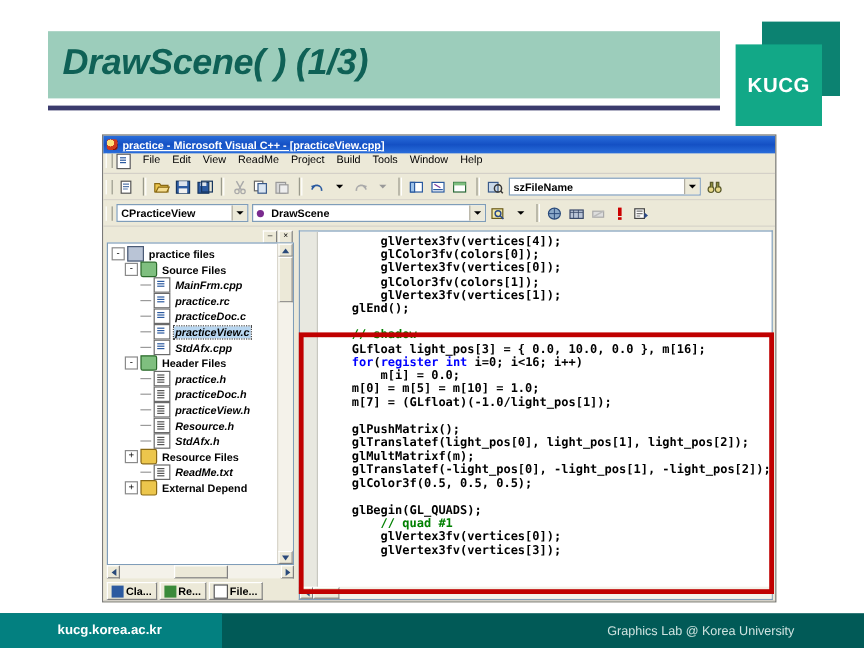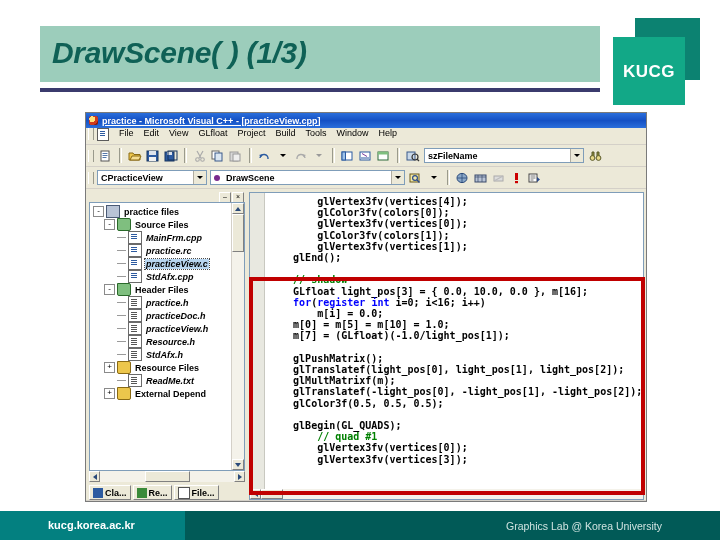--- a/index.html
+++ b/index.html
@@ -536,21 +536,21 @@
       <span class="vc-appicon"></span>
       <span>practice - Microsoft Visual C++ - [practiceView.cpp]</span>
     </div>
 
     <div class="vc-menubar">
       <span class="menu-grip"></span>
       <span class="menu-docicon"></span>
       <span class="menu-item">File</span>
       <span class="menu-item">Edit</span>
       <span class="menu-item">View</span>
-      <span class="menu-item">GLfloat</span>
+      <span class="menu-item">ReadMe</span>
       <span class="menu-item">Project</span>
       <span class="menu-item">Build</span>
       <span class="menu-item">Tools</span>
       <span class="menu-item">Window</span>
       <span class="menu-item">Help</span>
     </div>
 
     <div class="vc-toolbar">
       <span class="menu-grip"></span>
 
@@ -744,20 +744,25 @@
               </div>
               <div class="tnode lvl3">
                 <span class="dash"></span>
                 <span class="ic ic-cpp"></span>
                 <span class="tlabel">MainFrm.cpp</span>
               </div>
               <div class="tnode lvl3">
                 <span class="dash"></span>
                 <span class="ic ic-cpp"></span>
                 <span class="tlabel">practice.rc</span>
+              </div>
+              <div class="tnode lvl3">
+                <span class="dash"></span>
+                <span class="ic ic-cpp"></span>
+                <span class="tlabel">practiceDoc.c</span>
               </div>
               <div class="tnode lvl3 sel">
                 <span class="dash"></span>
                 <span class="ic ic-cpp"></span>
                 <span class="tlabel">practiceView.c</span>
               </div>
               <div class="tnode lvl3">
                 <span class="dash"></span>
                 <span class="ic ic-cpp"></span>
                 <span class="tlabel">StdAfx.cpp</span>

